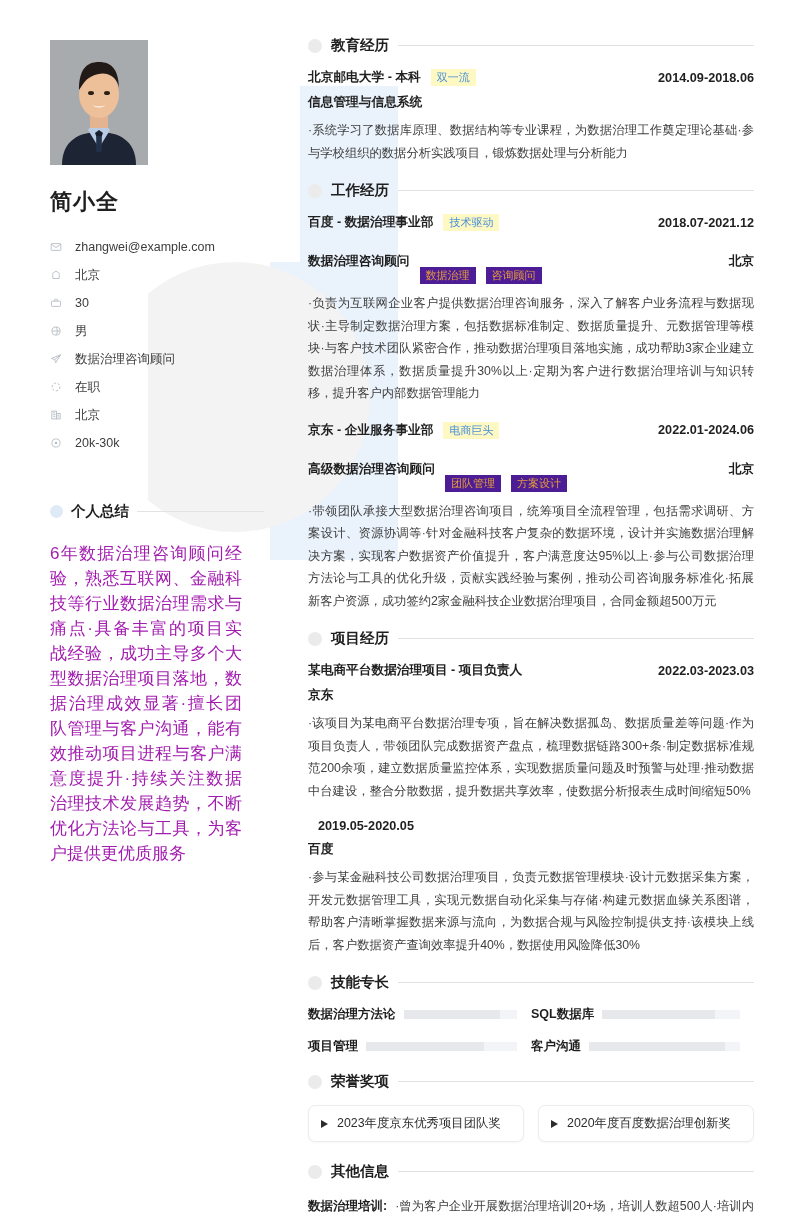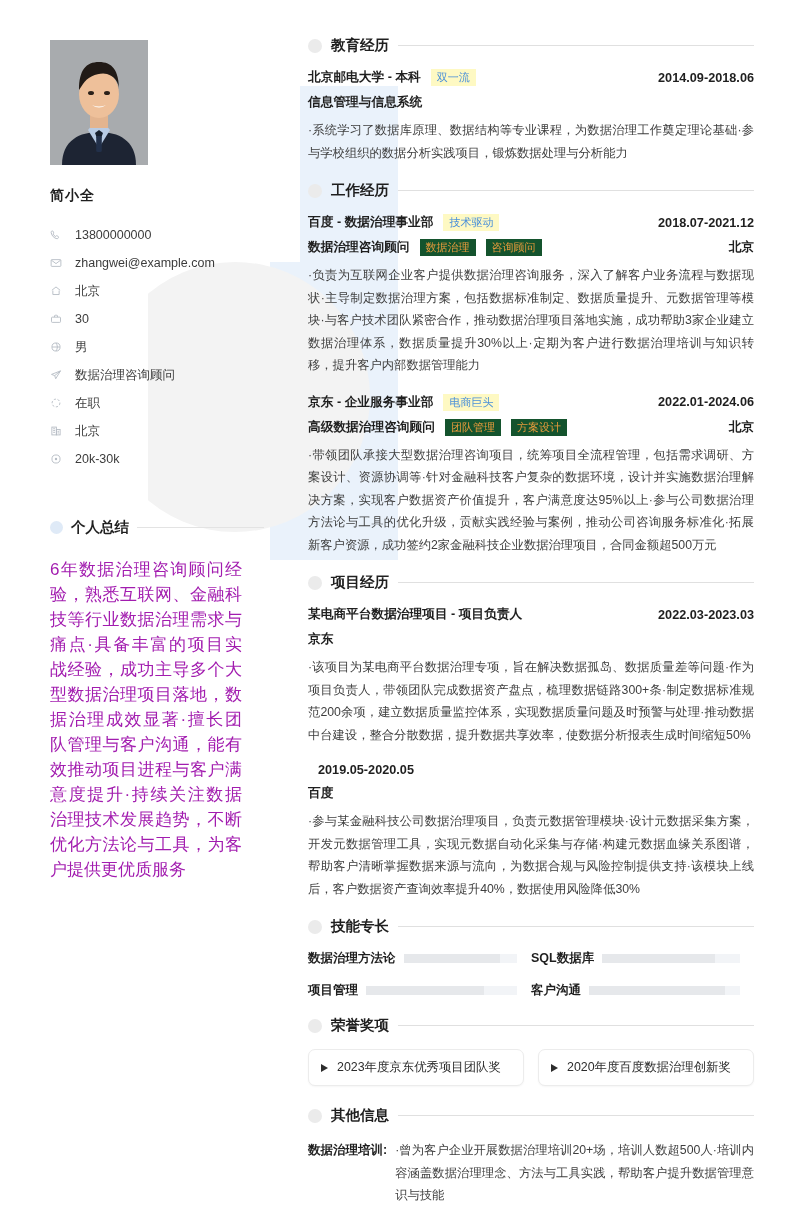--- a/index.html
+++ b/index.html
@@ -66,21 +66,21 @@
   .photo {
     width: 98px; height: 125px;
     background: #a9acaf;
     position: relative;
     overflow: hidden;
   }
   .photo svg { display: block; width: 100%; height: 100%; }
 
   .person-name {
     margin-top: 22px;
-    font-size: 14px;
+    font-size: 22px;
     font-weight: bold;
     color: #1f1f1f;
     letter-spacing: 1px;
   }
 
   .contact-list { margin-top: 16px; }
   .contact-item {
     display: flex;
     align-items: center;
     height: 28px;
@@ -196,21 +196,21 @@
     flex: 0 0 auto;
     margin-left: 10px;
   }
   .tag {
     font-size: 11px;
     padding: 1px 6px;
     white-space: nowrap;
     line-height: 15px;
   }
   .tag.blue { color: #4a90d9; background: #fef9c3; }
-  .tag.orange { color: #e79b3c; background: #14532d; }
+  .tag.orange { color: #e79b3c; background: #4c1d95; margin-top: 28px; }
 
   .subline {
     font-size: 12.7px;
     font-weight: bold;
     color: #1f1f1f;
     margin-bottom: 8px;
   }
   .desc {
     font-size: 12.3px;
     line-height: 22.5px;
@@ -320,28 +320,20 @@
         <ellipse cx="41" cy="53" rx="3" ry="2" fill="#2a2019"></ellipse>
         <ellipse cx="57" cy="53" rx="3" ry="2" fill="#2a2019"></ellipse>
         <path d="M42 65 Q49 70 56 65 Q49 68 42 65 Z" fill="#ffffff"></path>
       </svg>
     </div>
 
     <div class="person-name">简小全</div>
 
     <div class="contact-list">
 
-      <div class="contact-item">
-        <span class="contact-icon">
-          <svg viewBox="0 0 16 16" fill="none" stroke="currentColor" stroke-width="1.3">
-              <path d="M3 2.5c.6 0 1 .3 1.3 1l.6 1.5c.2.5 0 .9-.4 1.2l-.6.4c.7 1.5 1.9 2.7 3.4 3.4l.4-.6c.3-.4.7-.6 1.2-.4l1.5.6c.7.3 1 .7 1 1.3 0 1.2-1 2.1-2.2 2C5.6 12.4 2 8.8 1.5 4.6 1.4 3.4 2.3 2.5 3 2.5z"></path>
-            </svg>
-        </span>
-        <span class="contact-text">13800000000</span>
-      </div>
 
       <div class="contact-item">
         <span class="contact-icon">
           <svg viewBox="0 0 16 16" fill="none" stroke="currentColor" stroke-width="1.2">
               <rect x="1.5" y="3.5" width="13" height="9" rx="1"></rect>
               <path d="M1.8 4.2 8 8.8l6.2-4.6"></path>
             </svg>
         </span>
         <span class="contact-text">zhangwei@example.com</span>
       </div>

